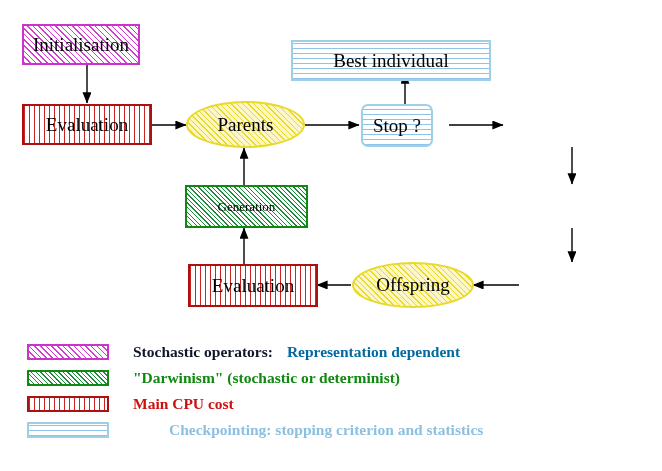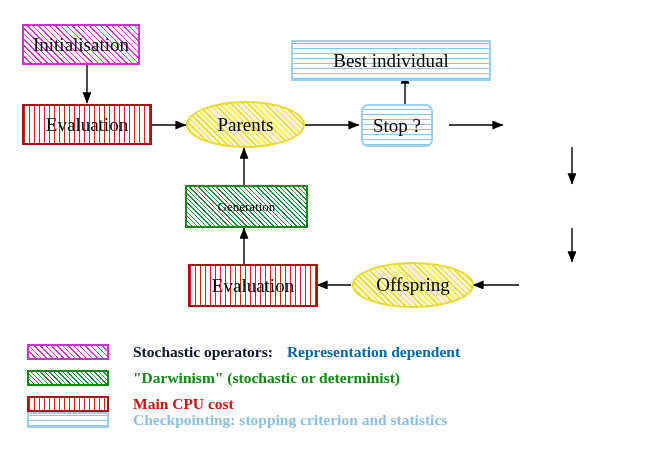--- a/index.html
+++ b/index.html
@@ -194,18 +194,18 @@
   <div class="legend-row" style="top:30px;">
     <div class="swatch hatch-green"></div>
     <div class="legend-text lt-green">"Darwinism" (stochastic or determinist)</div>
   </div>
 
   <div class="legend-row" style="top:56px;">
     <div class="swatch hatch-red"></div>
     <div class="legend-text lt-red">Main CPU cost</div>
   </div>
 
-  <div class="legend-row" style="top:72px;">
+  <div class="legend-row" style="top:82px;gap:36px;">
     <div class="swatch hatch-blue"></div>
     <div class="legend-text lt-blue">Checkpointing: stopping criterion and statistics</div>
   </div>
 
 </div>
 
 </body></html>

